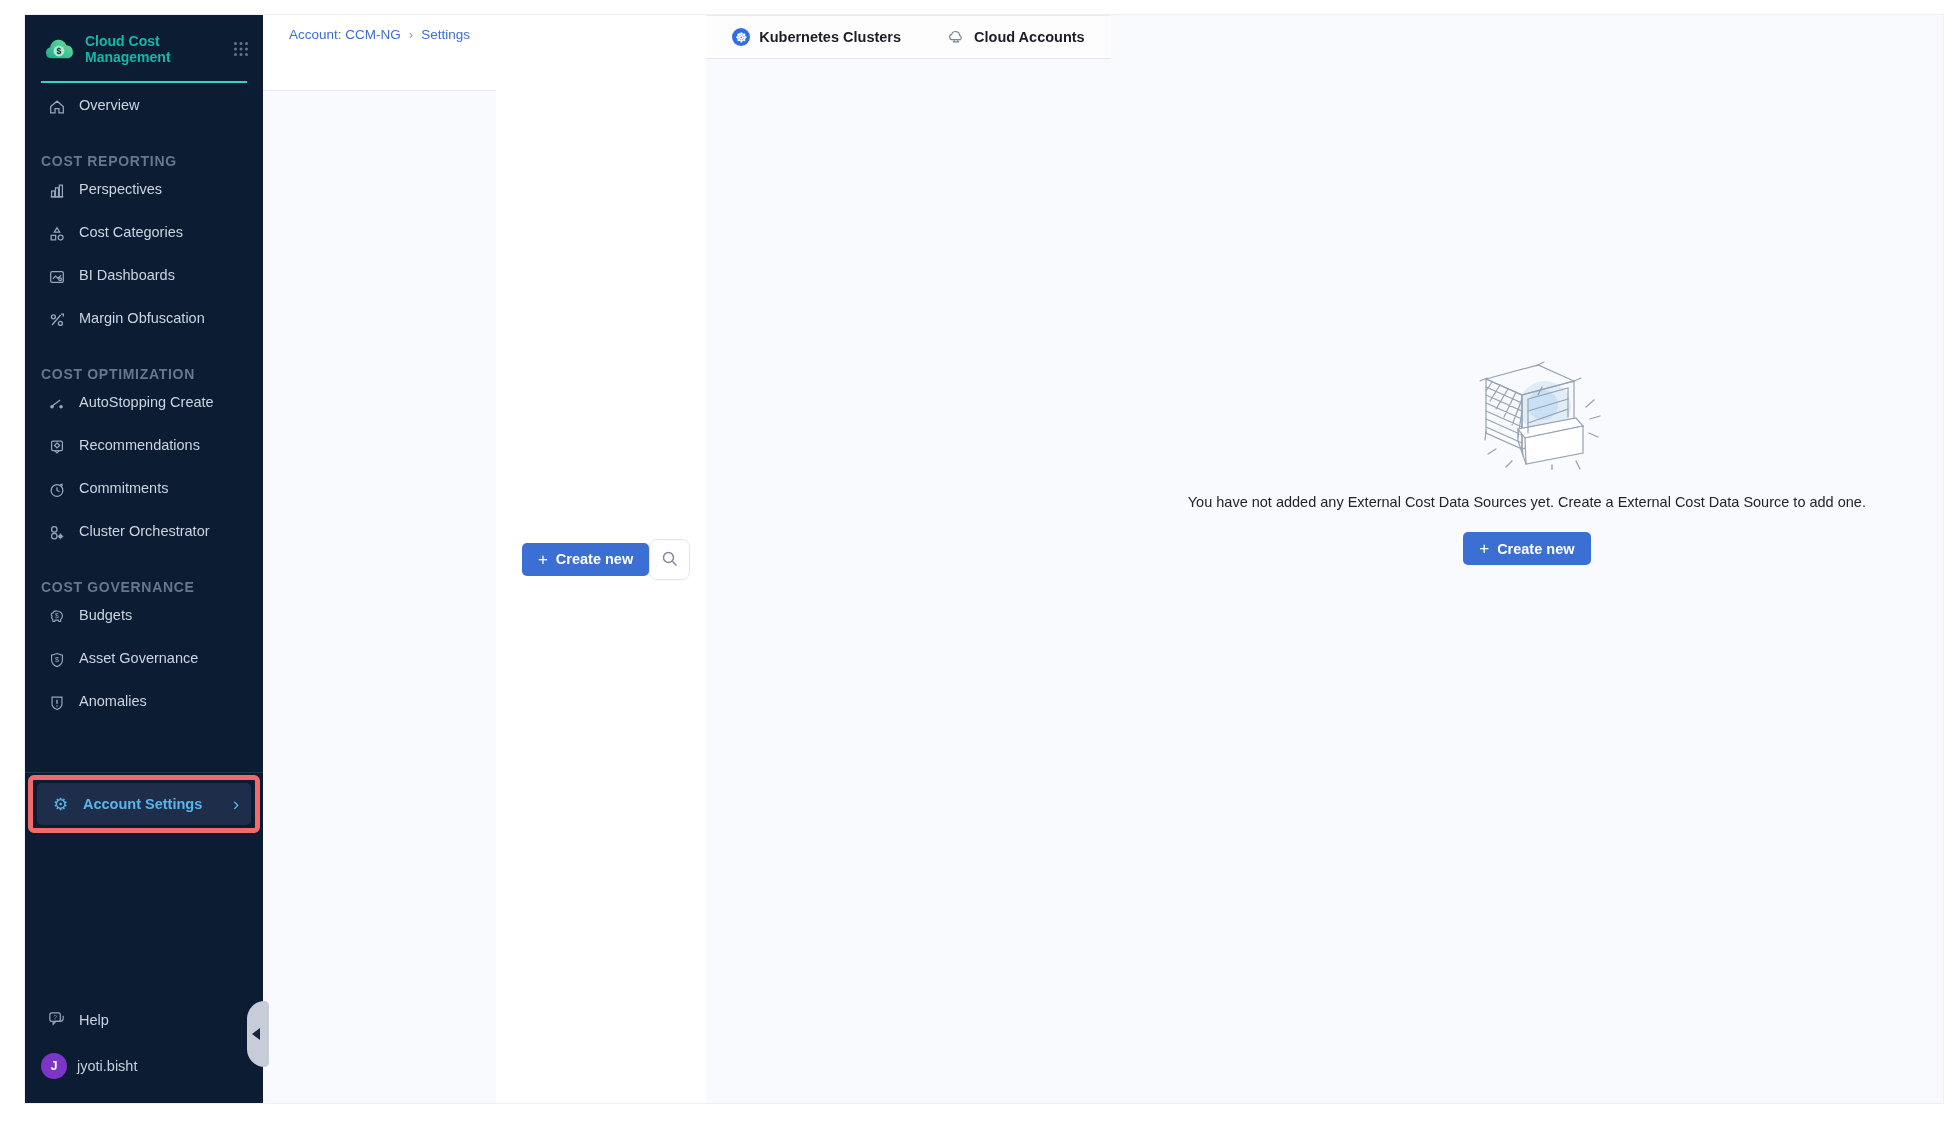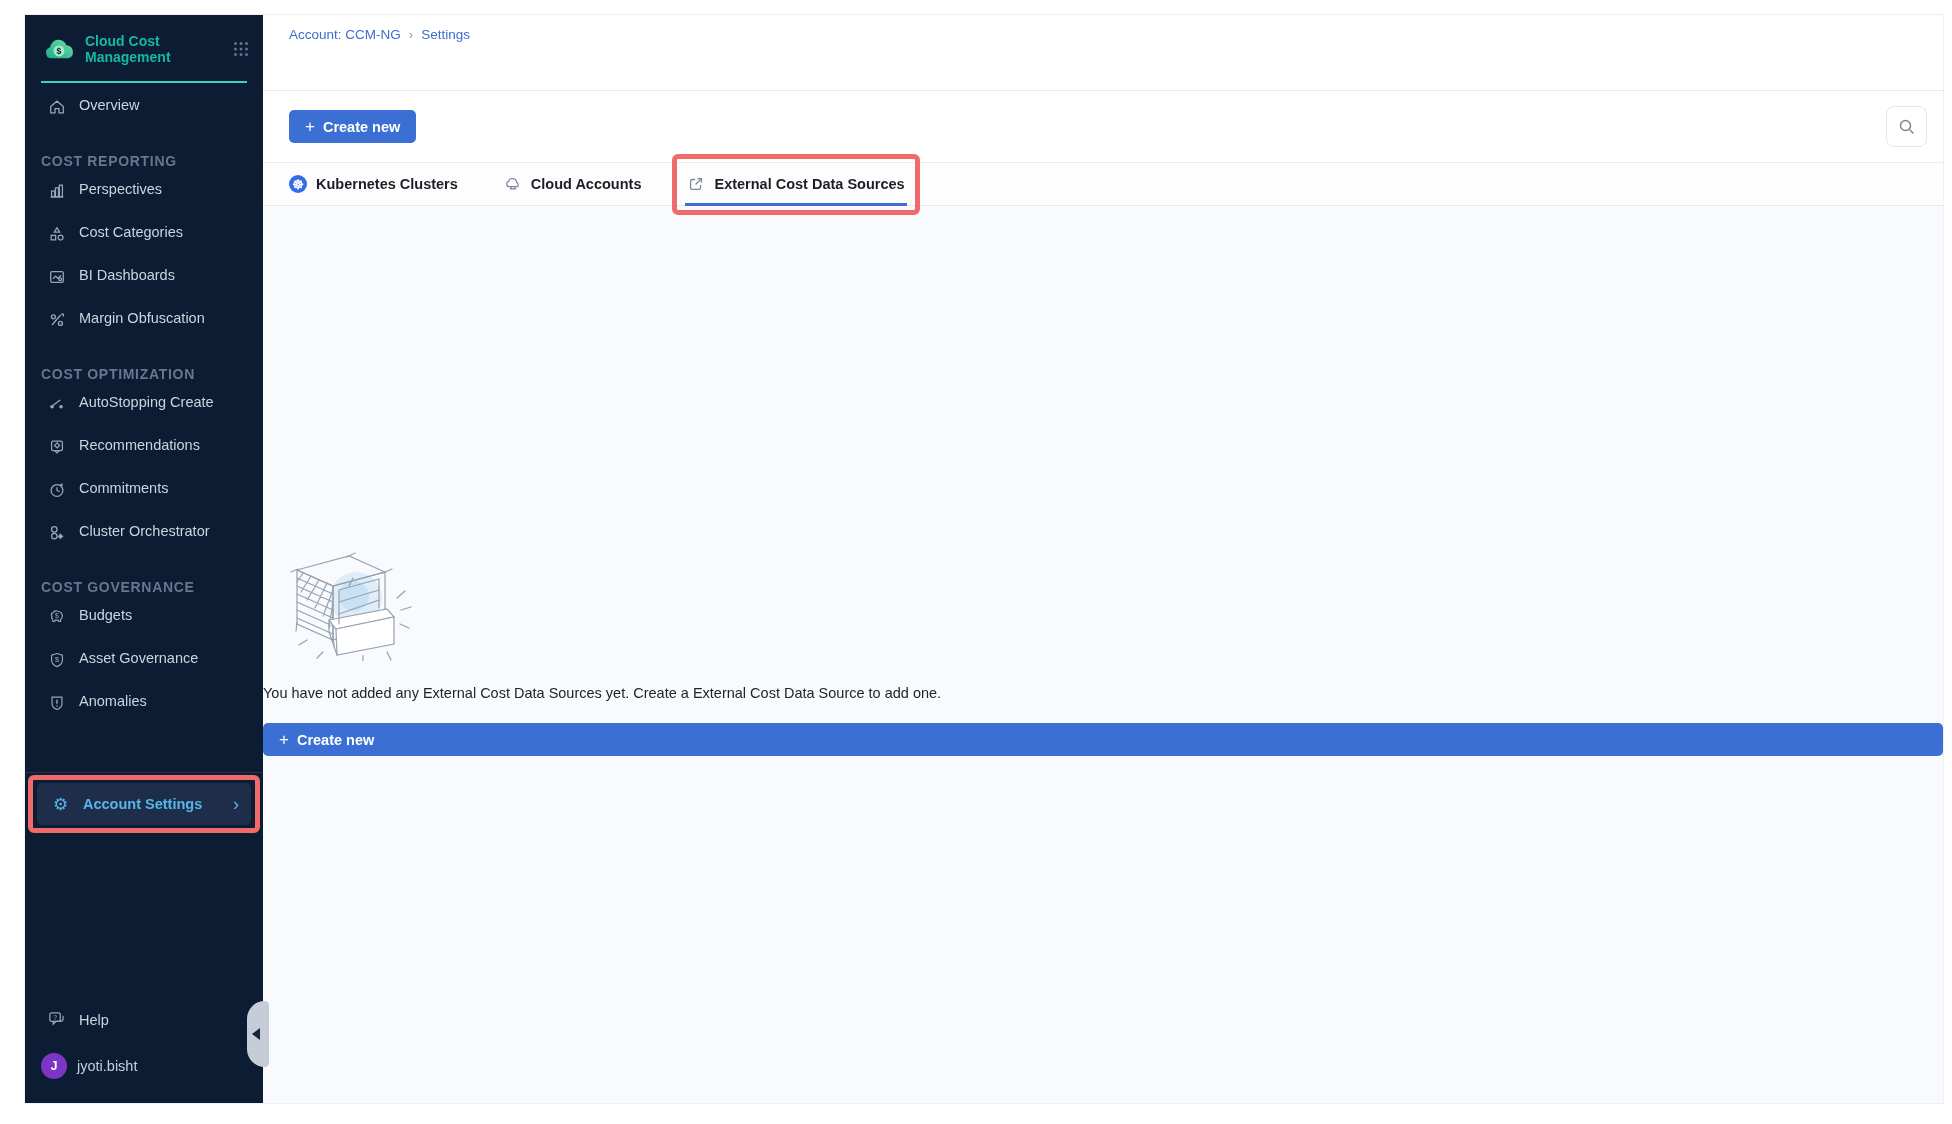--- a/index.html
+++ b/index.html
@@ -58,21 +58,21 @@
   .user-name { font-size:14.5px; color:#c6cfdc; }
 
   .collapse-handle {
     position:absolute; right:-6px; top:986px; width:22px; height:66px;
     background:#c7ccd9; border-radius:34px 8px 8px 34px; cursor:pointer; z-index:4;
     display:flex; align-items:center; justify-content:center;
   }
   .collapse-tri { width:0; height:0; border-top:6px solid transparent; border-bottom:6px solid transparent; border-right:8px solid #16243c; margin-right:4px; }
 
   
-  .main { flex:1; display:flex; flex-direction:column; background:#f9fafd; min-width:0; }
+  .main { flex:1; display:flex; flex-direction:row; background:#f9fafd; min-width:0; }
   .page-header { background:#ffffff; padding:12px 26px 0 26px; height:76px; border-bottom:1px solid #e7eaf1; }
   .breadcrumb { font-size:13.5px; display:flex; align-items:center; gap:8px; }
   .crumb-link { color:#3b6fd1; cursor:pointer; text-decoration:none; }
   .crumb-sep { color:#8d9bb3; font-size:13px; }
   .page-title { margin-top:8px; font-size:21px; font-weight:700; color:#1b1b2a; }
 
   .toolbar { background:#ffffff; display:flex; align-items:center; justify-content:space-between; padding:15px 16px 15px 26px; }
   .btn-primary {
     display:inline-flex; align-items:center; gap:8px; background:#3c6fd3; color:#ffffff;
     border:none; border-radius:5px; height:33px; padding:0 16px; font-size:14.5px; font-weight:700;
@@ -90,21 +90,21 @@
   }
   .tab { position:relative; height:100%; display:flex; align-items:center; gap:9px; cursor:pointer; font-size:14.5px; font-weight:700; color:#1d1d26; }
   .tab.active::after { content:""; position:absolute; left:-2px; right:-2px; bottom:-1px; height:3px; background:#3c6fd3; }
   .k8s-badge {
     width:18px; height:18px; border-radius:50%; background:#326de4; color:#ffffff;
     display:flex; align-items:center; justify-content:center; font-size:13px; line-height:1;
   }
   .tab-icon { width:18px; height:18px; color:#7b8698; display:flex; align-items:center; justify-content:center; }
   .tab-annotation { left:-15px; right:-15px; top:-9px; bottom:-10px; }
 
-  .content { flex:1; display:flex; flex-direction:column; padding-top:330px; background:#f9fafd; }
+  .content { flex:1; display:flex; flex-direction:column; align-items:center; padding-top:330px; background:#f9fafd; }
   .empty-illustration { width:150px; height:125px; }
   .empty-message { margin-top:24px; font-size:14.5px; color:#23232e; }
   .empty-cta { margin-top:22px; }
 </style>
 </head>
 <body>
 
 <div class="window">
 
   <aside class="sidebar">
@@ -329,31 +329,20 @@
       </div>
       <div class="tab">
         <span class="tab-icon">
           <svg viewBox="0 0 20 20" fill="none" stroke="currentColor" stroke-width="1.3">
               <path d="M15 13 H6 a3 3 0 0 1-.8-5.9 A4.5 4.5 0 0 1 14 8.2 A3 3 0 0 1 15 13 z"></path>
               <path d="M8 13 V15.5 M12 13 V15.5 M6.5 15.5 H13.5"></path>
             </svg>
         </span>
         <span>Cloud Accounts</span>
       </div>
-      <div class="tab active">
-        <div class="annotation-box tab-annotation"></div>
-        <span class="tab-icon">
-          <svg viewBox="0 0 20 20" fill="none" stroke="currentColor" stroke-width="1.4">
-              <path d="M9 5 H5.5 C4.7 5 4 5.7 4 6.5 V14.5 C4 15.3 4.7 16 5.5 16 H13.5 C14.3 16 15 15.3 15 14.5 V11"></path>
-              <path d="M11.5 4 H16 V8.5"></path>
-              <path d="M16 4 L9.5 10.5"></path>
-            </svg>
-        </span>
-        <span>External Cost Data Sources</span>
-      </div>
     </div>
 
     <div class="content">
       <svg class="empty-illustration" viewBox="0 0 150 125" fill="none" stroke="#97a2b2" stroke-width="1.2" stroke-linecap="round">
 
         <circle cx="93" cy="62" r="26" fill="#e0edf9" stroke="none"></circle>
         <circle cx="91" cy="60" r="15" fill="#c3ddf3" stroke="none" opacity="0.8"></circle>
 
         <path d="M34 34 L86 20 L122 36 L70 50 Z"></path>
         <path d="M84 21 L92 17 M120 37 L129 33 M35 33 L28 36"></path>

